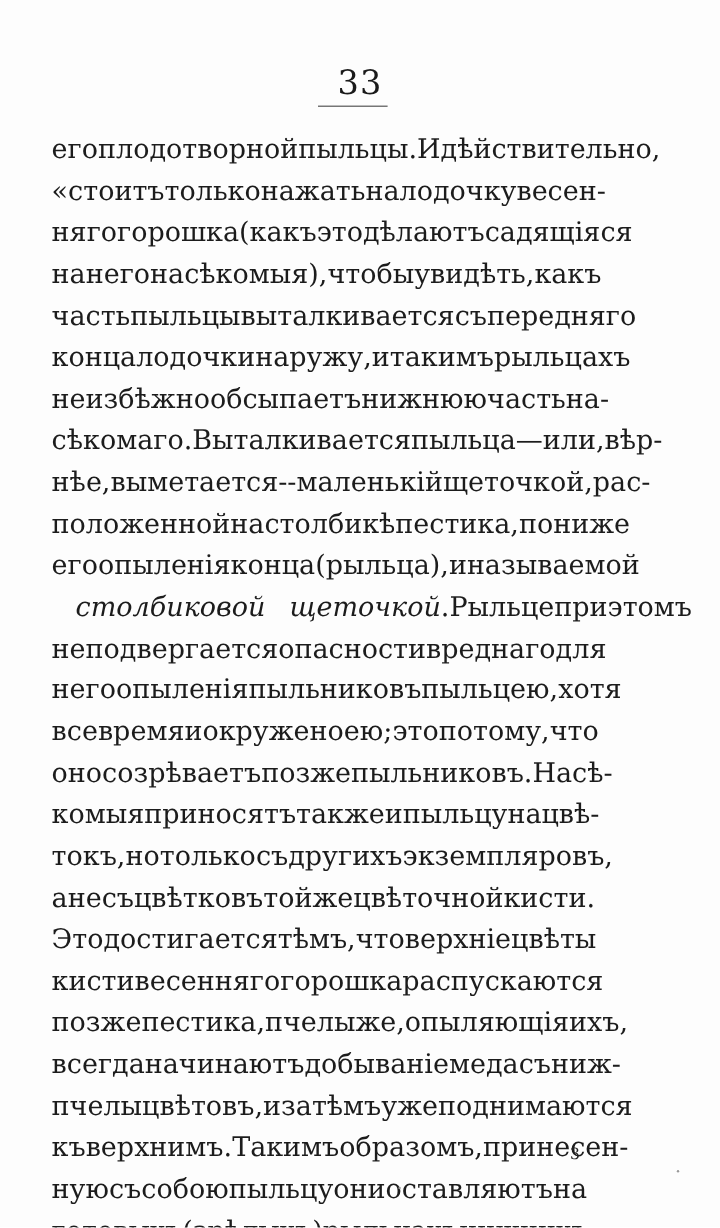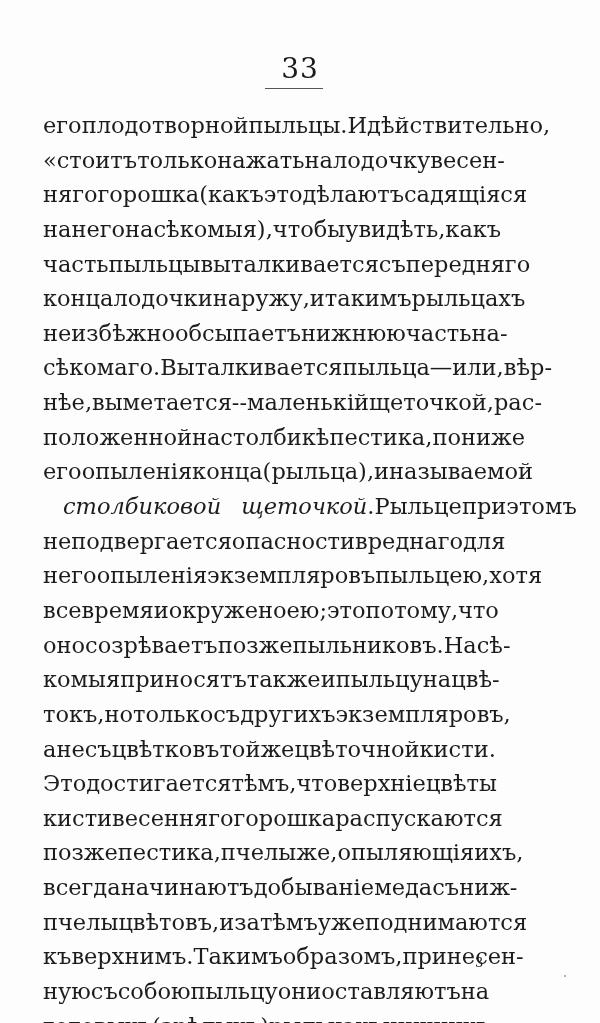--- a/index.html
+++ b/index.html
@@ -125,21 +125,21 @@
       <div class="line">
         <span class="w"><span>не</span></span>
         <span class="w"><span>подвергается</span></span>
         <span class="w"><span>опасности</span></span>
         <span class="w"><span>вреднаго</span></span>
         <span class="w"><span>для</span></span>
       </div>
       <div class="line">
         <span class="w"><span>него</span></span>
         <span class="w"><span>опыленія</span></span>
-        <span class="w"><span>экземпляровъ</span></span>
+        <span class="w"><span>пыльниковъ</span></span>
         <span class="w"><span>пыльцею,</span></span>
         <span class="w"><span>хотя</span></span>
       </div>
       <div class="line">
         <span class="w"><span>все</span></span>
         <span class="w"><span>время</span></span>
         <span class="w"><span>и</span></span>
         <span class="w"><span>окружено</span></span>
         <span class="w"><span>ею;</span></span>
         <span class="w"><span>это</span></span>

